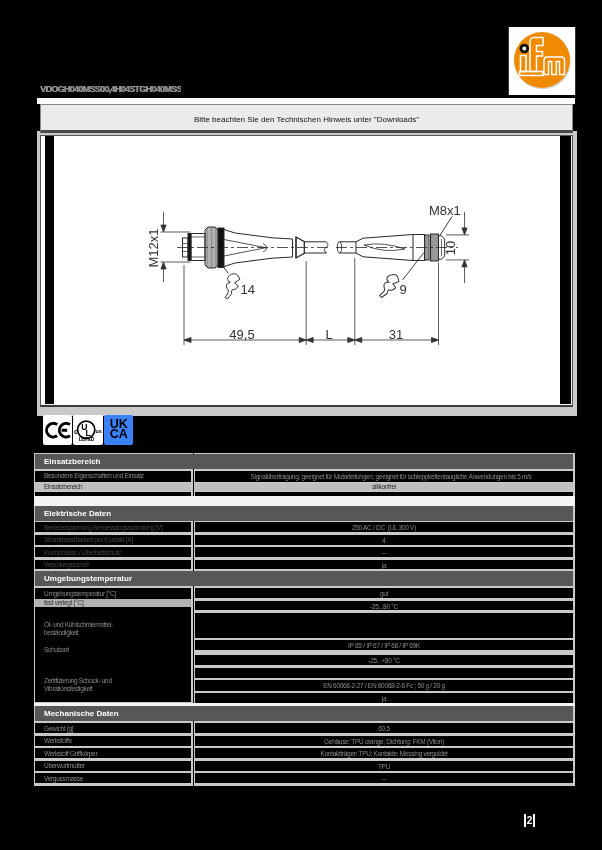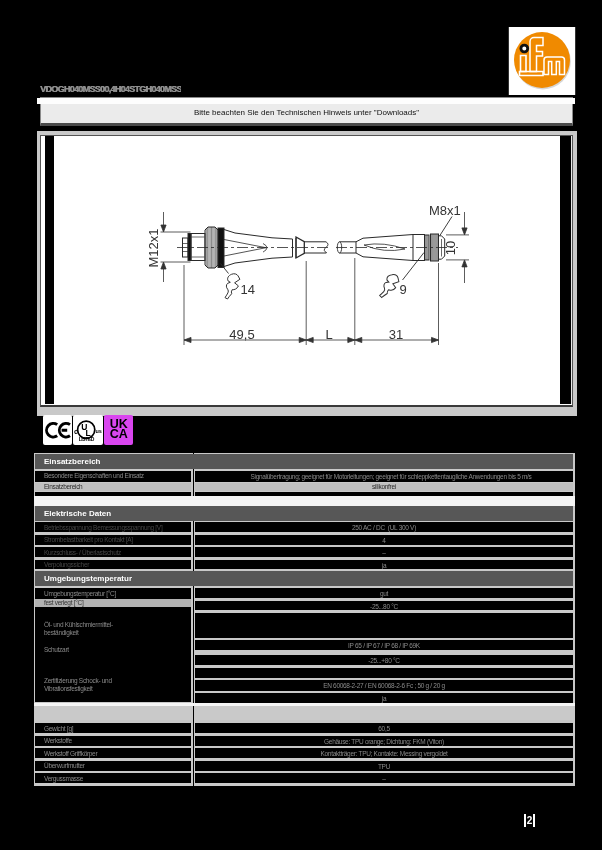--- a/index.html
+++ b/index.html
@@ -23,21 +23,21 @@
     <path d="M11.5 44.5 H35 V48.5 H11.5 z"></path>
     <path d="M12.5 28.5 h5.5 v16 h-5.5 z"></path>
     <path d="M22 44.5 v-30 a4 4 0 0 1 4-4 h9 v8 h-6.5 v6 h6 v4.5 h-6 v15.5 z" stroke-width="1.5"></path>
     <path d="M36 47.5 v-14.5 a3 3 0 0 1 3-3 h14.5 a3 3 0 0 1 3 3 v14.5 h-5 v-13 h-3.2 v13 h-4.6 v-13 h-3.2 v13 z" stroke-width="1.5"></path>
   </g>
   <circle cx="16.3" cy="21.5" r="3.4" fill="#fff" stroke="#111" stroke-width="2.8"></circle>
 </svg>
 
 <div class="abs" style="left:37px;top:130.5px;width:540px;height:285.5px;background:#c9c9c9;"></div>
 
-<div class="abs" style="left:40px;top:97px;width:533px;height:29px;background:#ebebeb;border:1px solid #8a8a8a;border-bottom:3px solid #4a4a4a;">
+<div class="abs" style="left:40px;top:104px;width:533px;height:29px;background:#ebebeb;border:1px solid #8a8a8a;border-bottom:3px solid #4a4a4a;">
   <div style="text-align:center;margin-top:9.5px;font-size:8px;color:#111;">Bitte beachten Sie den Technischen Hinweis unter "Downloads"</div>
 </div>
 
 <div class="abs" style="left:37px;top:98px;width:538px;height:6px;background:#fdfdfd;"></div>
 
 <div class="abs" style="left:40px;top:135px;width:533px;height:271.5px;background:#fff;border:1px solid #555;border-bottom:2px solid #3a3a3a;"></div>
 
 <div class="abs" style="left:45px;top:136px;width:9px;height:268px;background:#000;"></div>
 
 <div class="abs" style="left:559.5px;top:136px;width:12px;height:268px;background:#000;border-right:1.5px solid #e8e8e8;"></div>
@@ -155,21 +155,21 @@
 <svg width="30" height="30" viewBox="0 0 30 30">
   <circle cx="13.2" cy="14.8" r="8.6" fill="none" stroke="#000" stroke-width="1.7"></circle>
   <text x="8.2" y="15" font-family="Liberation Sans" font-size="8.5" font-weight="bold" fill="#000">U</text>
   <text x="12.6" y="20.8" font-family="Liberation Sans" font-size="8.5" font-weight="bold" fill="#000">L</text>
   <text x="1" y="18.6" font-family="Liberation Sans" font-size="7" font-weight="bold" fill="#000">c</text>
   <text x="22.4" y="18.4" font-family="Liberation Sans" font-size="5.5" font-weight="bold" fill="#000">us</text>
   <text x="13.4" y="26.2" text-anchor="middle" font-family="Liberation Sans" font-size="5" font-weight="bold" fill="#000" letter-spacing="-0.4">LISTED</text>
 </svg>
 </div>
 
-<div class="abs" style="left:104.2px;top:414.7px;width:29.3px;height:30.2px;background:#d946ef;border-radius:2px;">
+<div class="abs" style="left:104.2px;top:414.7px;width:29.3px;height:30.2px;background:#3b82f6;border-radius:2px;">
   <div style="font-size:12.5px;font-weight:bold;color:#000;line-height:10.5px;margin-top:4px;text-align:center;font-stretch:condensed;">UK<br>CA</div>
 </div>
 
 <div class="abs" id="tbl" style="left:34px;top:453px;width:541px;height:333px;background:#c9c9c9;"></div>
 <style>
  .hd{position:absolute;left:35px;width:538px;background:#575757;color:#fff;font-size:8px;font-weight:bold;padding-left:9px;}
  .lc{position:absolute;left:35px;width:155.5px;background:#000;color:#8a8a8a;font-size:6.5px;letter-spacing:-0.3px;padding:1.5px 0 0 9px;white-space:nowrap;overflow:hidden;}
  .rc{position:absolute;left:195px;width:378px;background:#000;color:#8a8a8a;font-size:6.5px;letter-spacing:-0.3px;text-align:center;padding-top:2px;white-space:nowrap;overflow:hidden;}
 </style>
 
@@ -178,20 +178,21 @@
 <div class="abs" style="left:34px;top:496px;width:541px;height:9.5px;background:#f4f4f4;"></div>
 
 <div class="abs" style="left:34px;top:703px;width:541px;height:2.5px;background:#f4f4f4;"></div>
 
 <div class="hd" style="top:453.5px;height:15.5px;line-height:16px;">Einsatzbereich</div>
 
 <div class="hd" style="top:506px;height:14.5px;line-height:15px;">Elektrische Daten</div>
 
 <div class="hd" style="top:571px;height:14.5px;line-height:15px;">Umgebungstemperatur</div>
 
+<div class="hd" style="top:706px;height:14.5px;line-height:15px;">Mechanische Daten</div>
 
 <div class="lc" style="top:470.5px;height:11px;">Besondere Eigenschaften und Einsatz</div>
 
 <div class="rc" style="top:470.5px;height:11px;padding-left:14px;">Signalübertragung; geeignet für Motorleitungen; geeignet für schleppkettentaugliche Anwendungen bis 5 m/s</div>
 
 <div class="abs" style="left:35px;top:482.5px;width:155.5px;height:8px;background:#c0c0c0;color:#2a2a2a;font-size:6.5px;letter-spacing:-0.3px;padding-left:9px;overflow:hidden;">Einsatzbereich</div>
 
 <div class="abs" style="left:195px;top:482.5px;width:378px;height:8px;background:#c0c0c0;color:#2a2a2a;font-size:6.5px;letter-spacing:-0.3px;text-align:center;overflow:hidden;">silikonfrei</div>
 
 <div class="lc" style="top:491.5px;height:4.5px;"></div>

